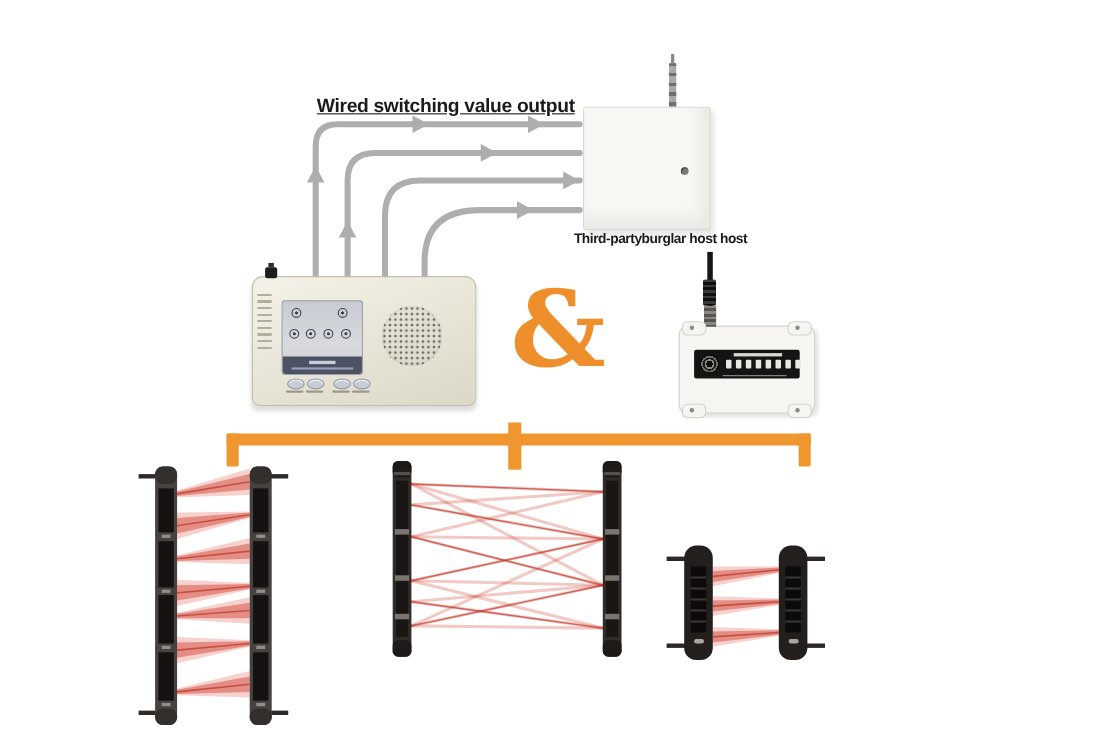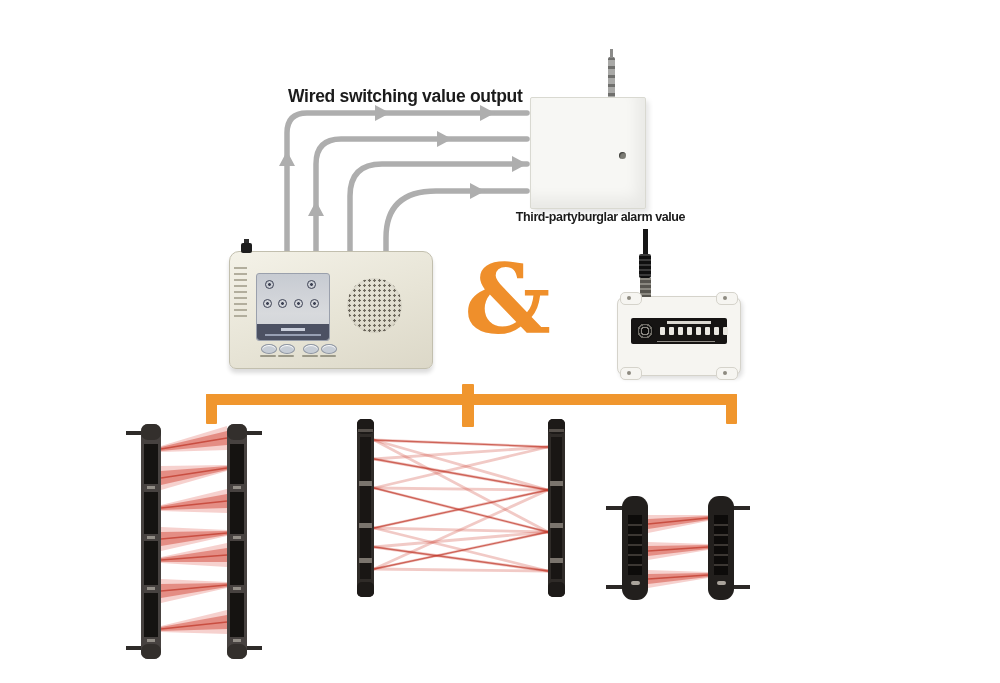--- a/index.html
+++ b/index.html
@@ -1,21 +1,21 @@
 <!DOCTYPE html>
 <html><head>
 <meta charset="utf-8">
 <style>
   html,body{margin:0;padding:0;background:#ffffff;}
   .stage{position:relative;width:1000px;height:683px;background:#ffffff;overflow:hidden;
          font-family:"Liberation Sans",sans-serif;}
   .abs{position:absolute;}
   
   .title{left:288px;top:86px;width:225px;font-size:17.5px;font-weight:bold;color:#1b1b1b;
-         letter-spacing:-0.3px;white-space:nowrap;}
+         letter-spacing:-0.3px;white-space:nowrap;text-decoration:underline;}
   .host-caption{left:498px;top:210px;width:205px;text-align:center;font-size:12.5px;
          font-weight:bold;color:#1b1b1b;letter-spacing:-0.4px;white-space:nowrap;}
   .amp{left:455px;top:250px;width:105px;text-align:center;font-family:"DejaVu Serif",serif;
          font-size:96px;line-height:1.05;font-weight:bold;color:#EF8F2B;}
   
   svg.layer{position:absolute;left:0;top:0;}
   .wire{fill:none;stroke:#AEAEAE;stroke-width:5.5;stroke-linecap:round;}
   .ah{fill:#AEAEAE;}
   .beamA{fill:#e2685c;opacity:.30;}
   .beamB{fill:#d04335;opacity:.48;}
@@ -265,21 +265,21 @@
       </g>
     </g>
   </svg>
 
   <div class="abs title">Wired switching value output</div>
 
   <div class="abs host-antenna"></div>
   <div class="abs host-antenna-tip"></div>
   <div class="abs host-box"></div>
   <div class="abs host-screw"></div>
-  <div class="abs host-caption">Third-partyburglar alarm value</div>
+  <div class="abs host-caption">Third-partyburglar host host</div>
 
   <div class="abs panel">
     <div class="abs panel-antenna">
         <i></i>
       </div>
     <div class="abs panel-vents"></div>
     <div class="abs lcd">
       <div class="abs lcd-icon" style="left:8px;top:6px;"></div>
       <div class="abs lcd-icon" style="left:50px;top:6px;"></div>
       <div class="abs lcd-icon" style="left:6px;top:25px;"></div>

